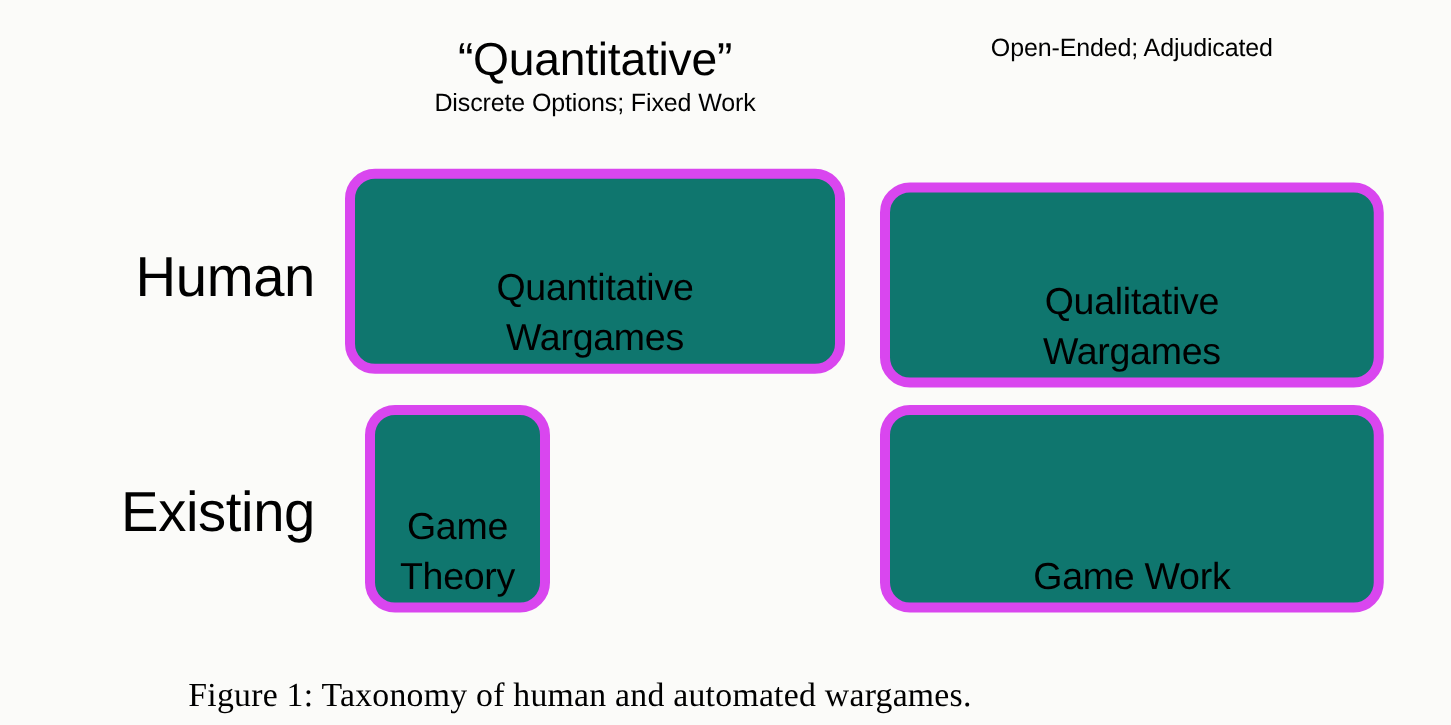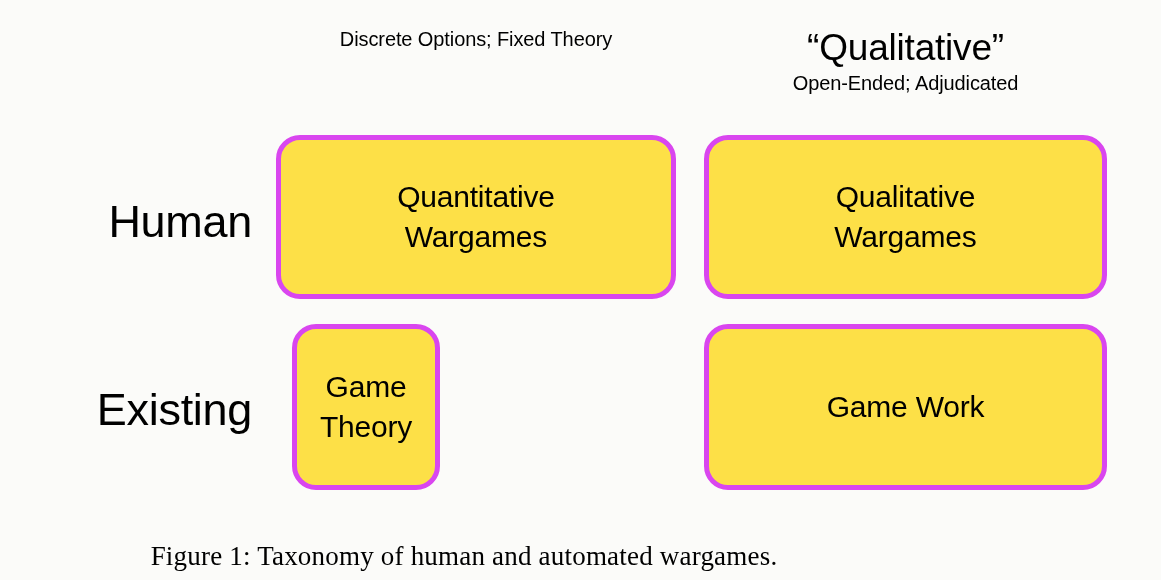--- a/index.html
+++ b/index.html
@@ -52,38 +52,38 @@
     letter-spacing: -0.3px;
     white-space: nowrap;
   }
   #row-label-human     { left: 10px; top: 200px; width: 242px; }
   #row-label-automated { left: 10px; top: 388px; width: 242px; }
 
   
   .cell-box {
     position: absolute;
     box-sizing: border-box;
-    background: #fde047;
-    border: 5px solid #d946ef;
+    background: #0f766e;
+    border: 8px solid #d946ef;
     border-radius: 24px;
     display: flex;
-    align-items: center;
+    align-items: flex-end;
     justify-content: center;
     text-align: center;
   }
   .cell-box .cell-text {
     font-size: 30px;
     line-height: 40px;
     font-weight: 400;
     letter-spacing: -0.2px;
     white-space: pre-line;
   }
 
   #box-quantitative-wargames { left: 276px; top: 135px; width: 400px;  height: 164px; }
-  #box-qualitative-wargames  { left: 704px; top: 135px; width: 403px;  height: 164px; }
+  #box-qualitative-wargames  { left: 704px; top: 146px; width: 403px;  height: 164px; }
   #box-game-theory           { left: 292px; top: 324px; width: 148px;  height: 166px; }
   #box-existing-simulation   { left: 464px; top: 324px; width: 212px;  height: 166px; }
   #box-this-work             { left: 704px; top: 324px; width: 403px;  height: 166px; }
 
   
   #figure-caption {
     position: absolute;
     left: 0;
     top: 538px;
     width: 928px;
@@ -94,25 +94,25 @@
     letter-spacing: 0.2px;
     white-space: nowrap;
   }
 </style>
 </head>
 <body>
 
 <div id="figure-root">
 
   <div class="col-header" id="col-header-quantitative">
-    <div class="col-sub">Discrete Options; Fixed Theory</div>
+    <div class="col-title">“Quantitative”</div>
+    <div class="col-sub">Discrete Options; Fixed Work</div>
   </div>
 
   <div class="col-header" id="col-header-qualitative">
-    <div class="col-title">“Qualitative”</div>
     <div class="col-sub">Open-Ended; Adjudicated</div>
   </div>
 
   <div class="row-label" id="row-label-human">Human</div>
   <div class="row-label" id="row-label-automated">Existing</div>
 
   <div class="cell-box" id="box-quantitative-wargames">
     <span class="cell-text">Quantitative
 Wargames</span>
   </div>

